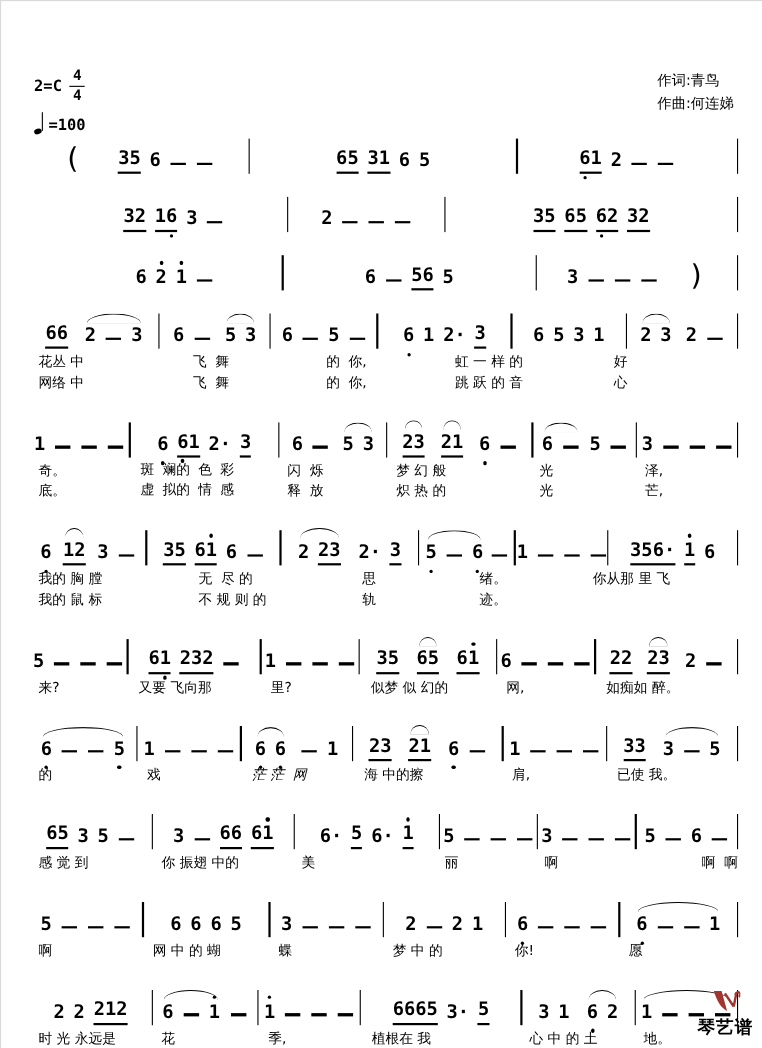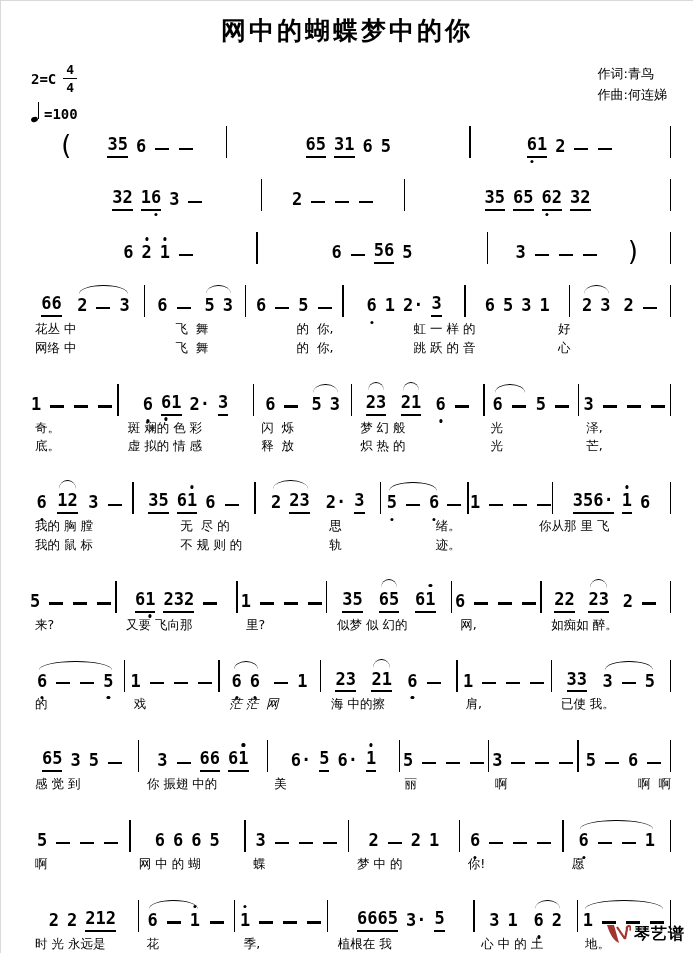--- a/index.html
+++ b/index.html
@@ -35,28 +35,27 @@
   .tk.u{border-bottom:2px solid #000;}
   .ch{position:relative;display:inline-block;}
   .odot{position:absolute;left:50%;transform:translateX(-50%);width:3.2px;height:3.2px;border-radius:50%;background:#000;}
   .odot.hi{top:-6px;}
   .odot.lo{bottom:-9px;}
   .dash{display:inline-block;width:14px;height:2.2px;background:#000;margin:0 1px 8px;}
   .bl{width:1.4px;background:#000;height:32px;flex:0 0 auto;}
   .paren{font-size:26px;font-weight:normal;align-self:center;padding-right:2px;line-height:1;}
   .syslyr{display:flex;margin-top:3px;}
   .ml{min-width:0;padding-left:8px;font-size:12.5px;line-height:1.5;white-space:pre;overflow:hidden;}
-  .watermark{position:absolute;right:8px;bottom:8px;display:flex;align-items:center;gap:3px;}
+  .watermark{position:absolute;right:8px;bottom:8px;display:flex;align-items:center;gap:3px;flex-direction:column;}
   .wmtext{font-size:16px;font-weight:bold;letter-spacing:1px;}
 </style>
 </head>
 <body>
 
 <div class="page">
-  <div class="title">网中的蝴蝶梦中的你</div>
 
   <div class="keyblock">
     <div class="keyrow">
       <span>2=C</span>
       <span class="meter">
         <span class="mt">4</span>
         <span class="mb">4</span>
       </span>
     </div>
     <div class="temporow">
@@ -471,21 +470,21 @@
                 <span class="dash"></span>
                 <span class="dash"></span>
                 <span class="dash"></span>
               </span>
             </span>
             <span class="bl"></span>
           </span>
         </div>
         <div class="syslyr">
           <span class="ml" style="flex: 5.4 1 0px;"><div class="lyrow">奇。</div><div class="lyrow">底。</div></span>
-          <span class="ml" style="flex: 8 1 0px;"><div class="lyrow">斑 斓的 色 彩</div><div class="lyrow">虚 拟的 情 感</div></span>
+          <span class="ml" style="flex: 8 1 0px; font-family: Liberation Mono, monospace;"><div class="lyrow">斑 斓的 色 彩</div><div class="lyrow">虚 拟的 情 感</div></span>
           <span class="ml" style="flex: 5.8 1 0px;"><div class="lyrow">闪  烁</div><div class="lyrow">释  放</div></span>
           <span class="ml" style="flex: 7.8 1 0px;"><div class="lyrow">梦 幻 般</div><div class="lyrow">炽 热 的</div></span>
           <span class="ml" style="flex: 5.6 1 0px;"><div class="lyrow">光</div><div class="lyrow">光</div></span>
           <span class="ml" style="flex: 5.4 1 0px;"><div class="lyrow">泽,</div><div class="lyrow">芒,</div></span>
         </div>
       </div>
       <div class="system">
         <div class="sysnotes">
           <span class="mn" style="flex: 6.8 1 0px;">
             <span class="mc">

